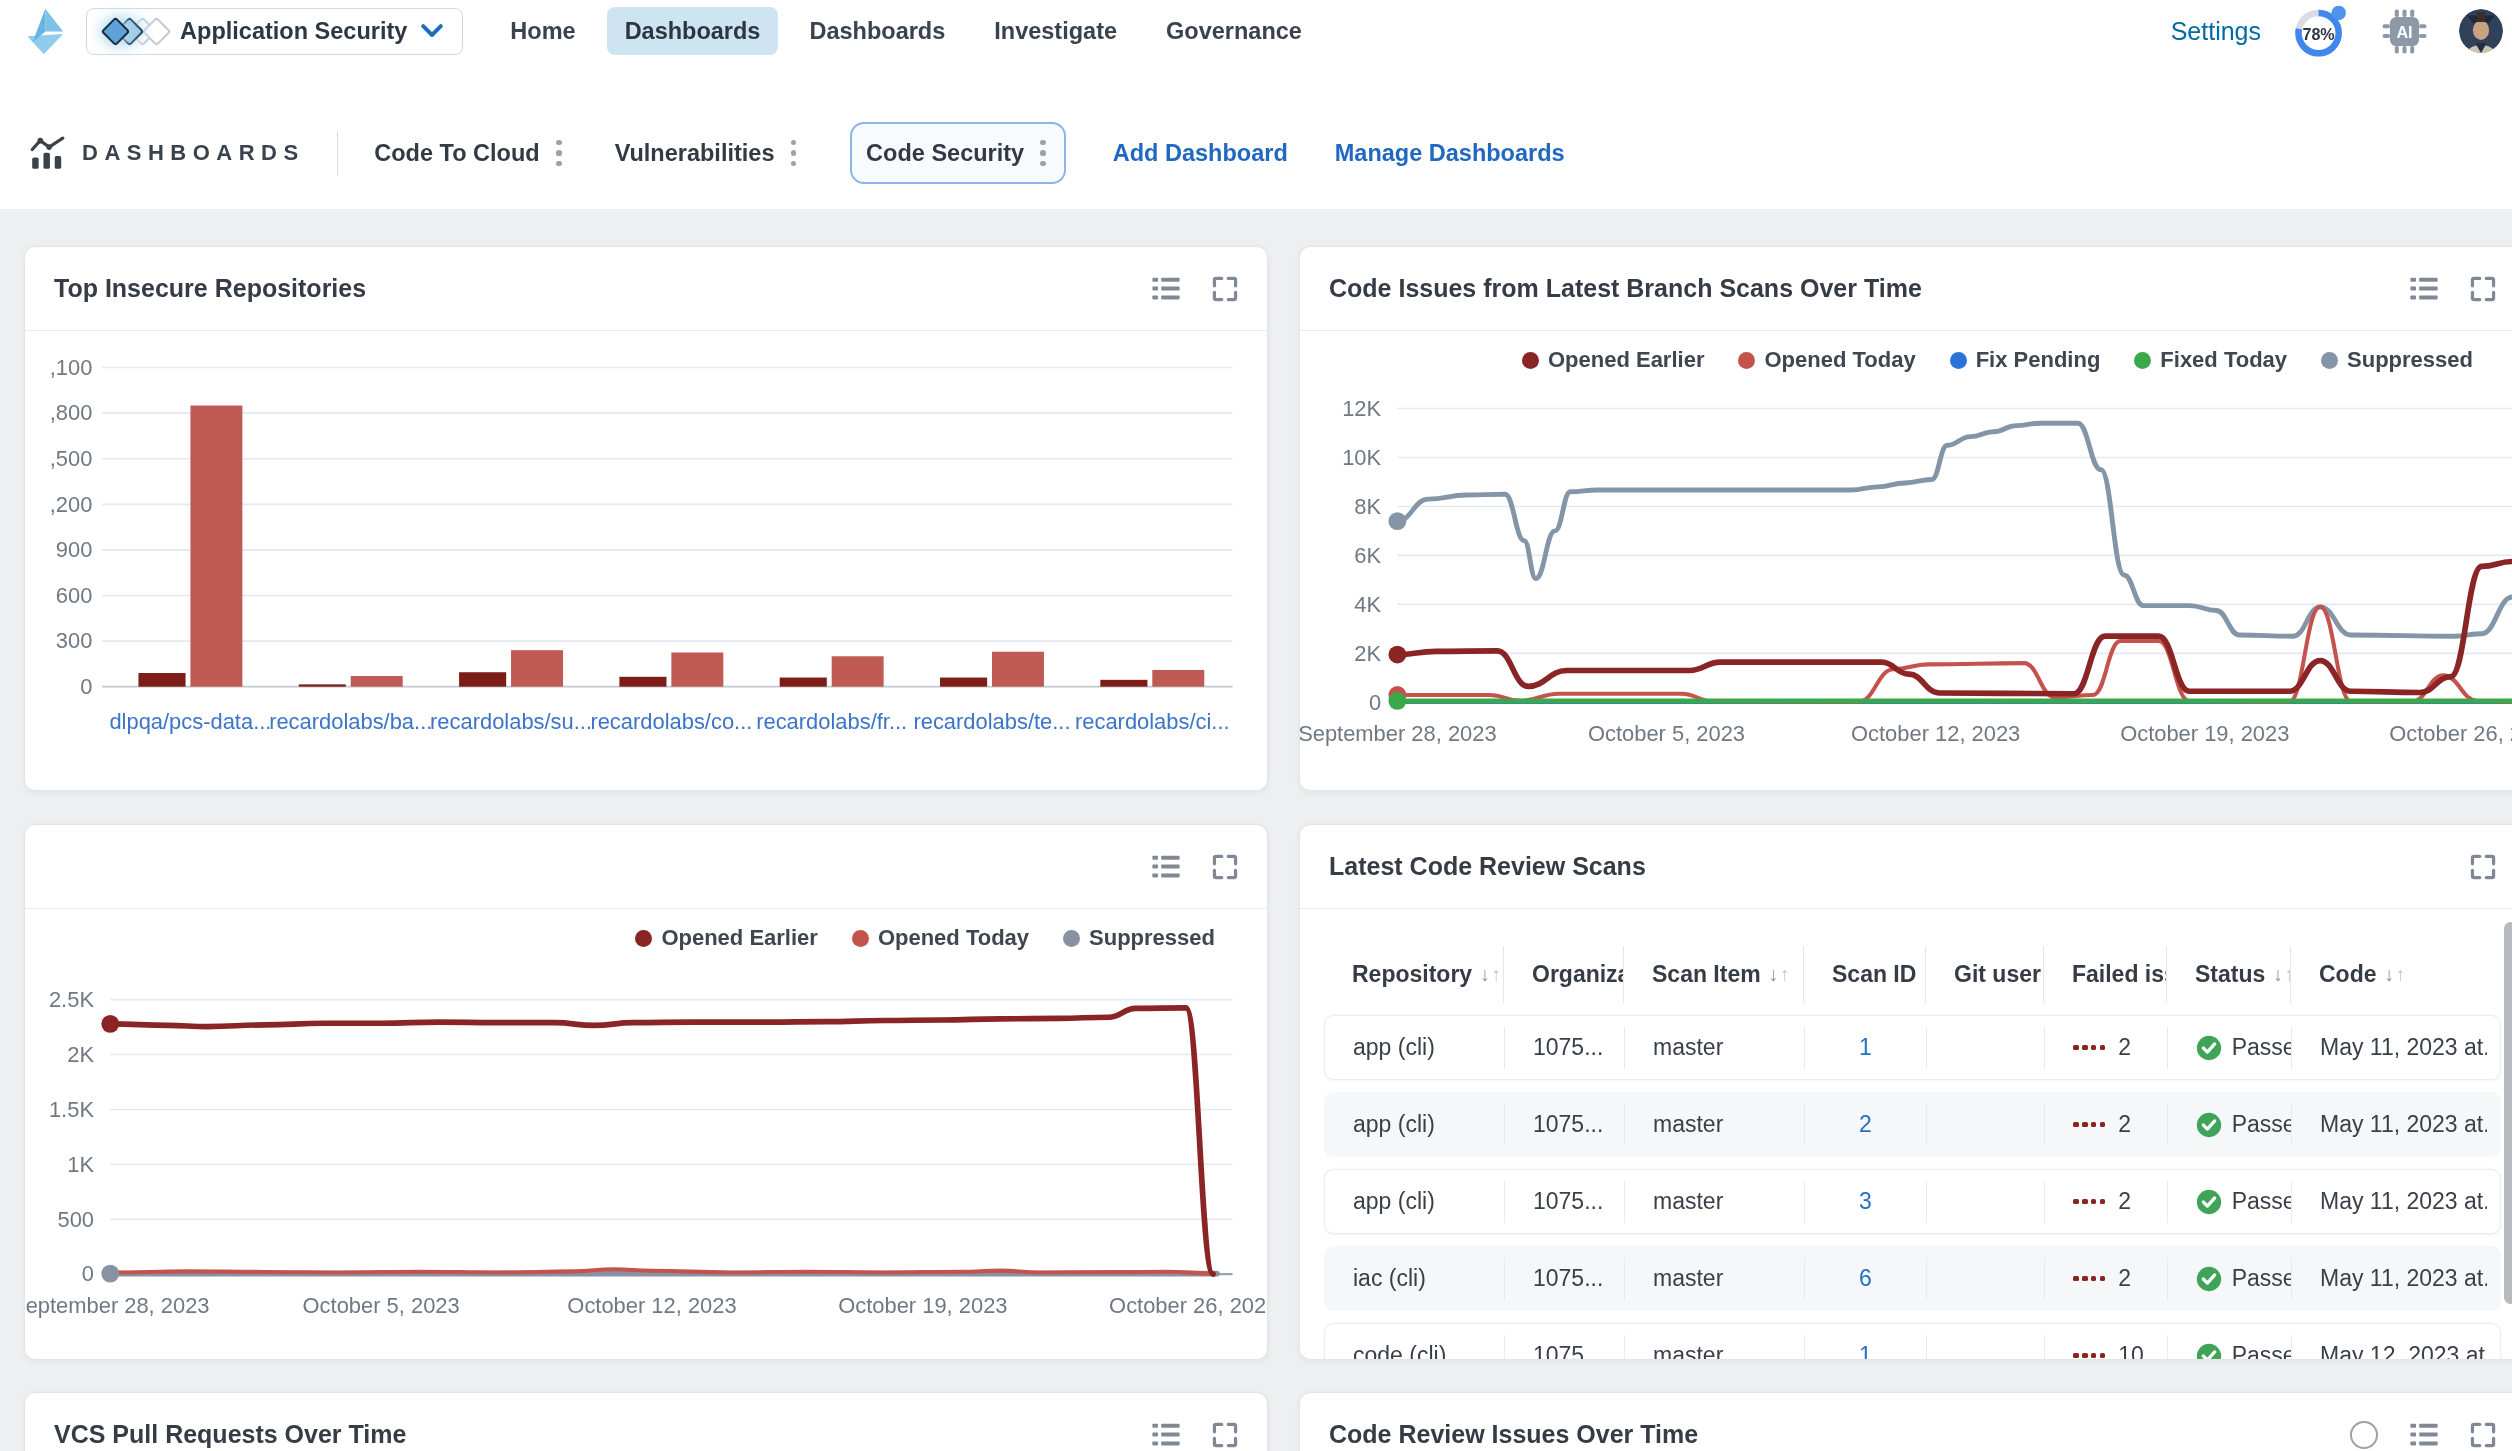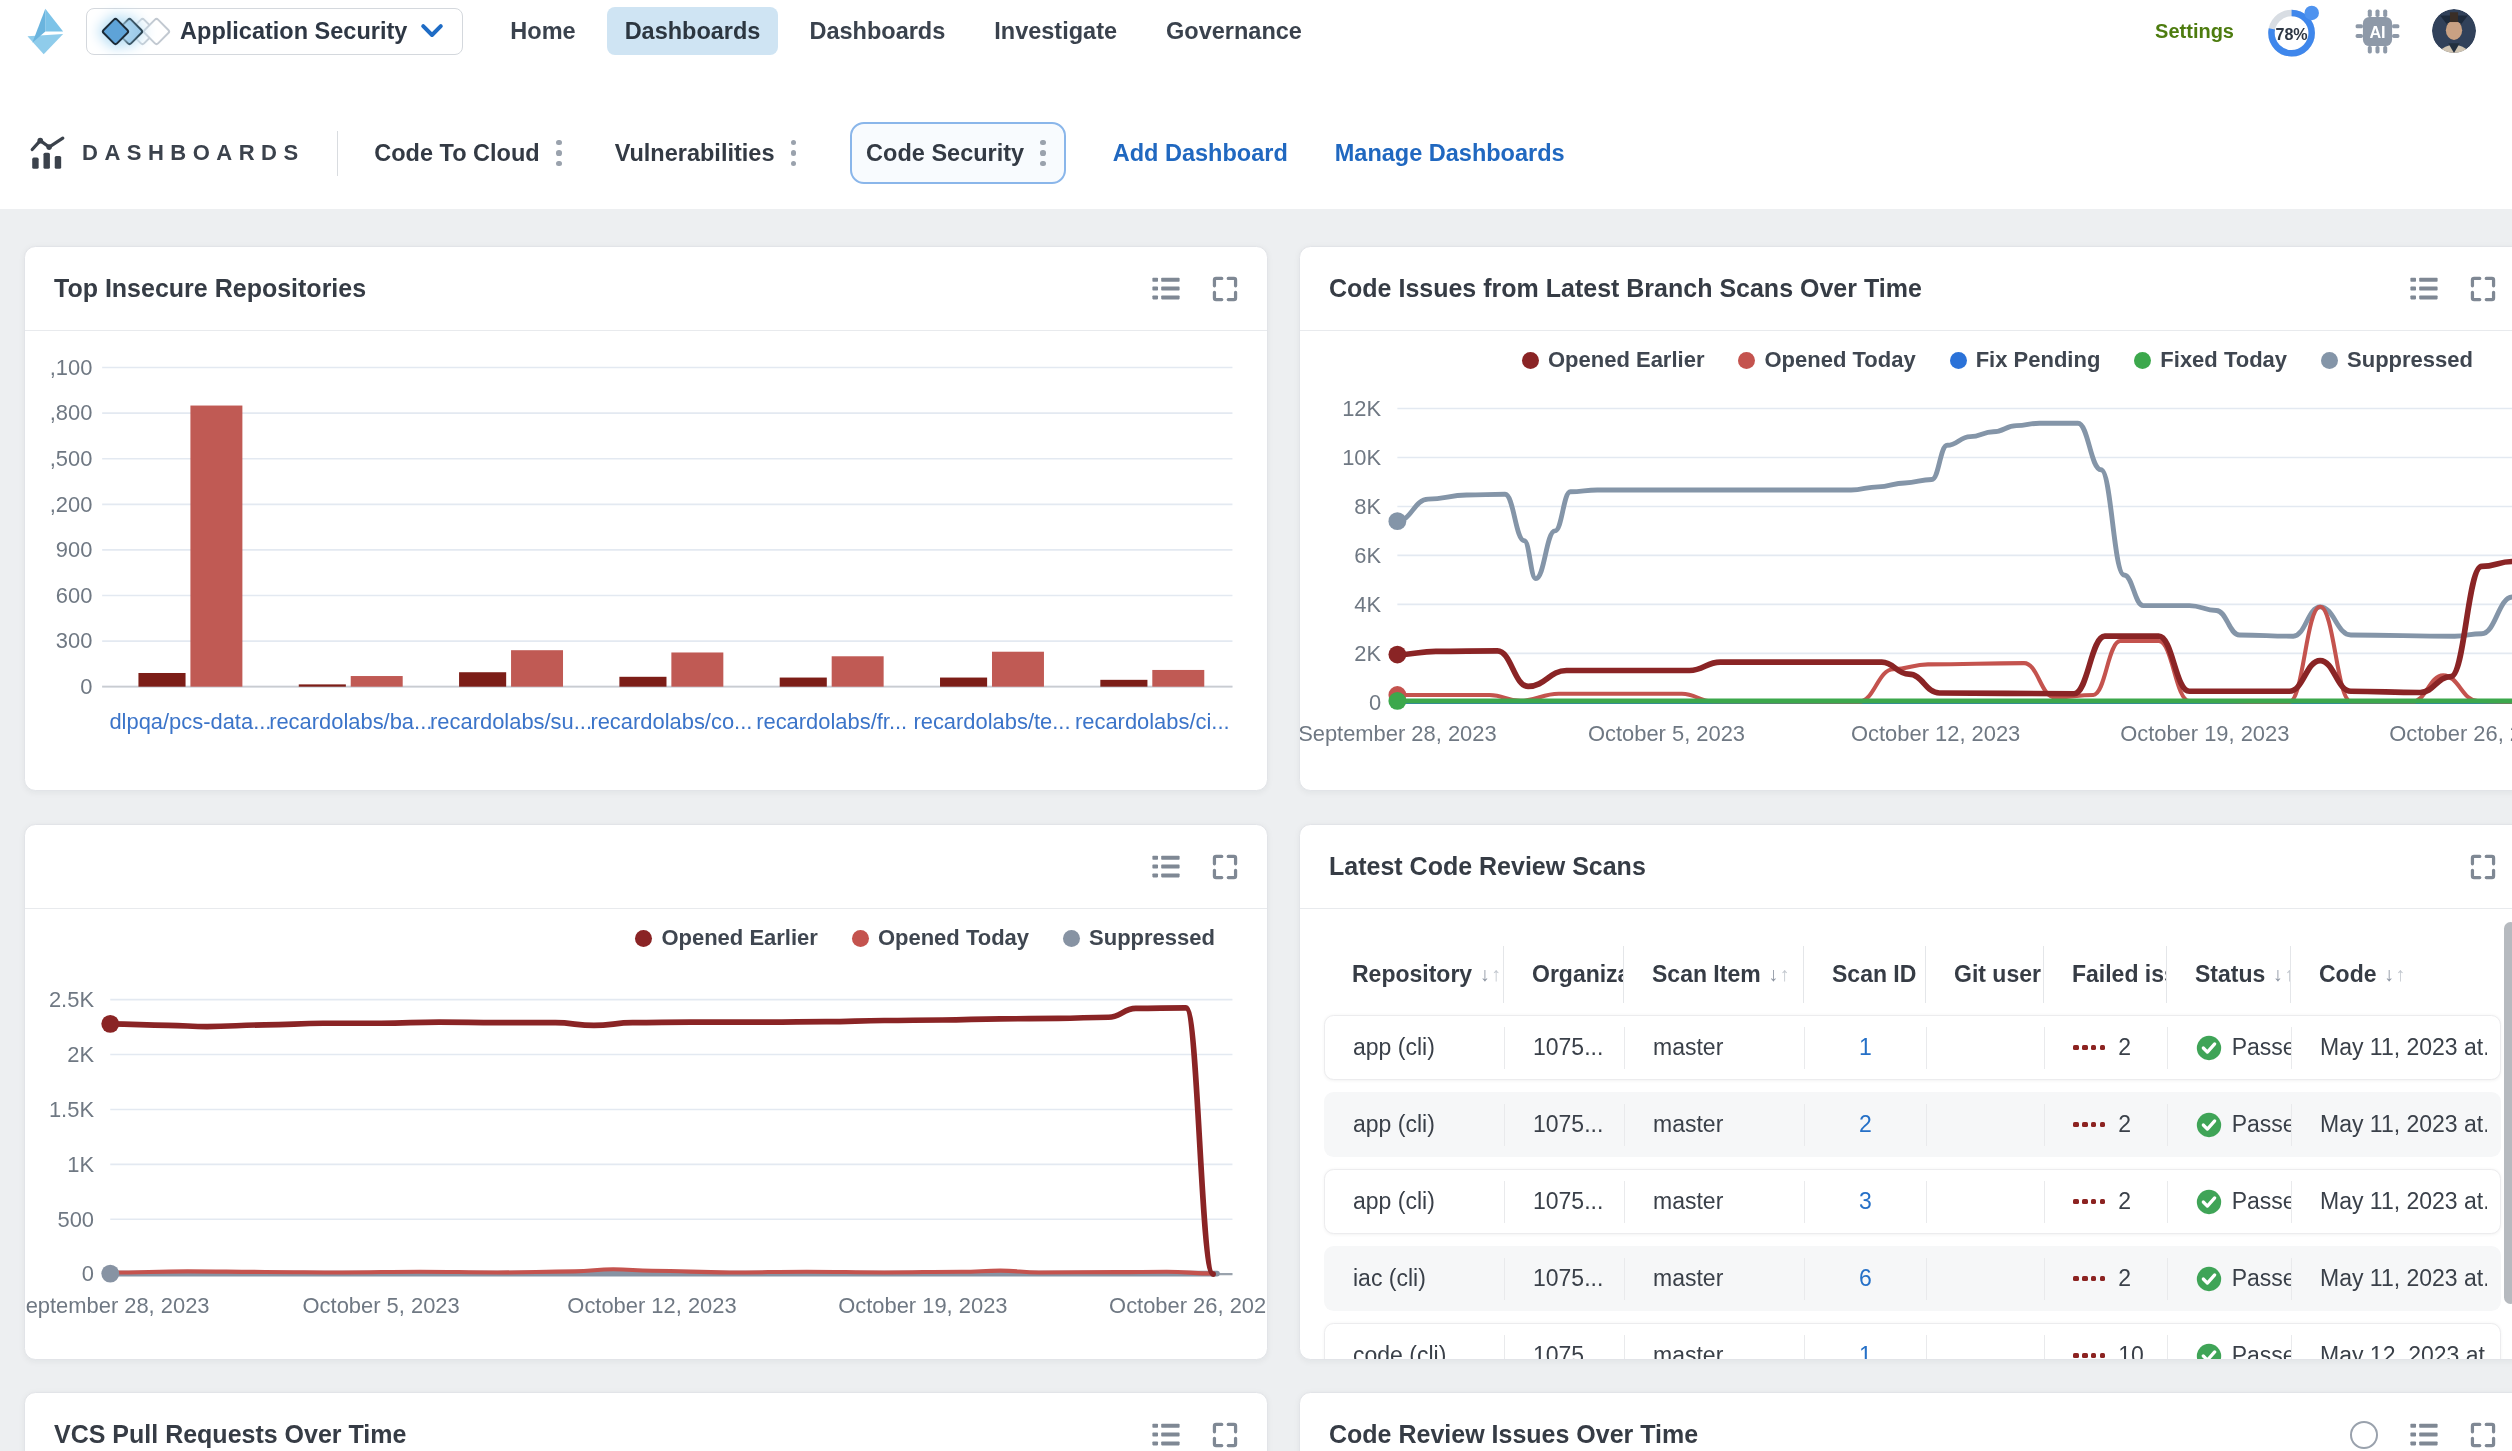--- a/index.html
+++ b/index.html
@@ -1,34 +1,34 @@
 <!DOCTYPE html>
 <html style="font-size:13px"><head>
 <meta charset="utf-8">
 <style>
   * { margin:0; padding:0; box-sizing:border-box; }
   html,body { width:2512px; height:1451px; overflow:hidden; font-family:"Liberation Sans", sans-serif; background:#edeff1; }
   body { position:relative; }
 
   
-  .topbar { position:absolute; left:0; top:0; width:2512px; height:62px; background:#fff; display:flex; align-items:center; padding:0 36px 0 21px; z-index:5; }
+  .topbar { position:absolute; left:0; top:0; width:2512px; height:62px; background:#fff; display:flex; align-items:center; padding:0 9px 0 21px; z-index:5; }
   .logo { width:47px; height:49px; margin-right:18px; flex:0 0 auto; }
   .switcher { display:flex; align-items:center; gap:13px; height:47px; padding:0 18px; border:1.6px solid #d4d8dd; border-radius:8px; background:#fff; cursor:pointer; }
   .diamonds { display:flex; align-items:center; }
   .diamond { width:21px; height:21px; transform:rotate(45deg); border-radius:3.2px; margin-left:-7.3px; }
   .diamond:first-child { margin-left:0; }
   .d1 { background:#5ea3d8; border:2.4px solid #1c2b38; box-shadow:0 0 13px 3.2px #b5ddf4; z-index:3; }
   .d2 { background:#9cc9e8; border:2.4px solid #27404f; box-shadow:0 0 13px 3.2px #cfe9f8; z-index:2; }
   .d3,.d4 { background:#fff; border:2.4px solid #c2c9d1; }
   .switcher-label { font-size:23.5px; font-weight:700; color:#2e3744; }
   .nav { display:flex; align-items:center; margin-left:29px; gap:13px; }
   .nav-item { font-size:23.5px; font-weight:600; color:#3a424d; padding:10.6px 18px; border-radius:8px; cursor:pointer; white-space:nowrap; }
   .nav-item.active { background:#cfe4f3; color:#2c3640; }
   .top-right { margin-left:auto; display:flex; align-items:center; gap:31px; }
-  .settings { font-size:20px; font-weight:700; color:#4d7c0f; cursor:pointer; }
+  .settings { font-size:25px; font-weight:400; color:#0369a1; cursor:pointer; }
   .ringwrap { width:58px; height:55px; position:relative; cursor:pointer; }
   .ai-icon { width:47px; height:47px; cursor:pointer; }
   .avatar { width:44px; height:44px; border-radius:50%; overflow:hidden; cursor:pointer; }
 
   
   .toolbar { position:absolute; left:0; top:62px; width:2512px; height:148px; background:#fff; display:flex; align-items:center; padding:34px 0 0 29px; }
   .dash-ico { width:37px; height:37px; margin-right:16px; }
   .dash-label { font-size:22px; font-weight:600; letter-spacing:6.5px; color:#3b424c; }
   .tb-divider { width:1.6px; height:45px; background:#d9dce0; margin:0 36px 0 32px; }
   .tabs { display:flex; align-items:center; gap:50px; }

